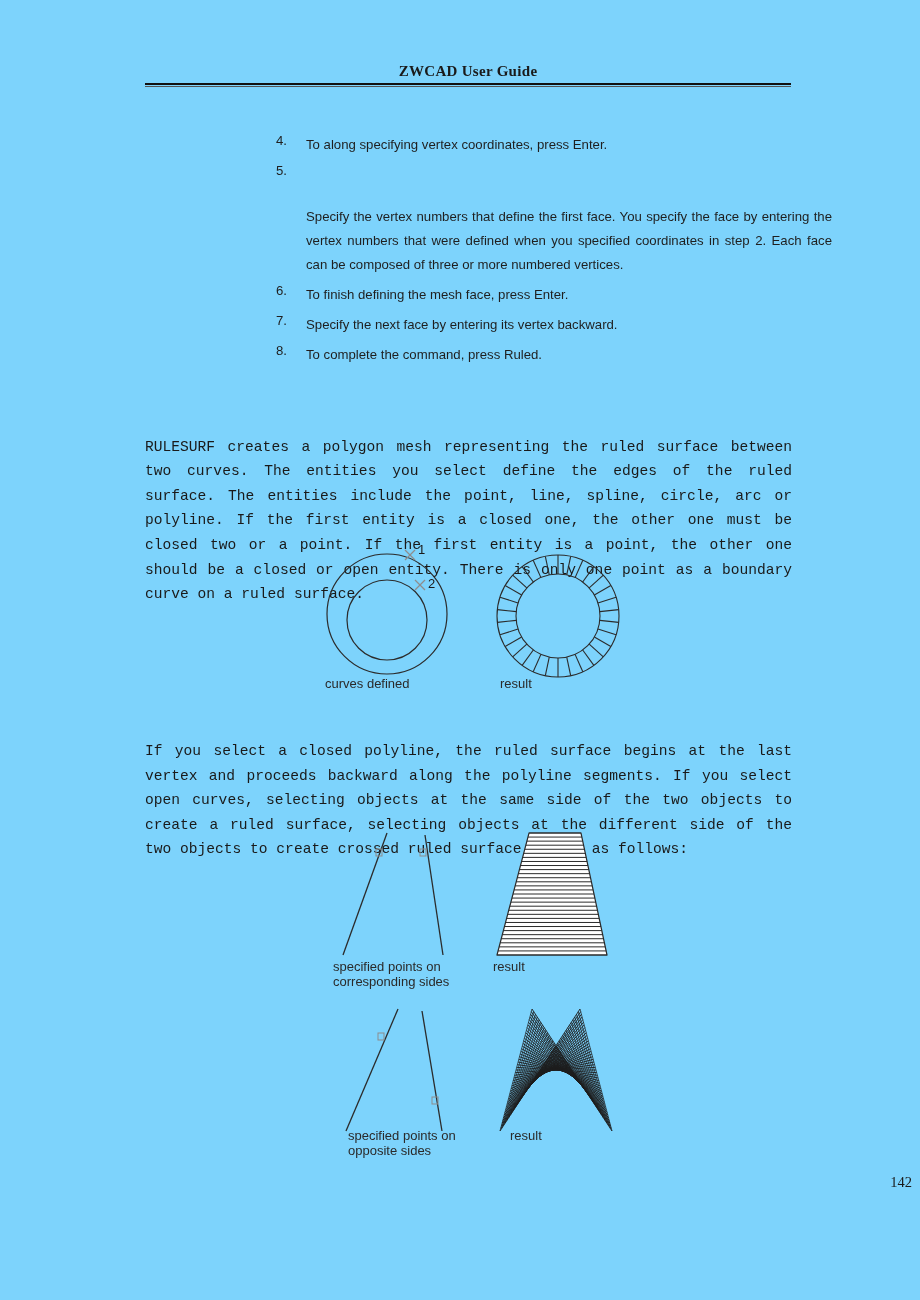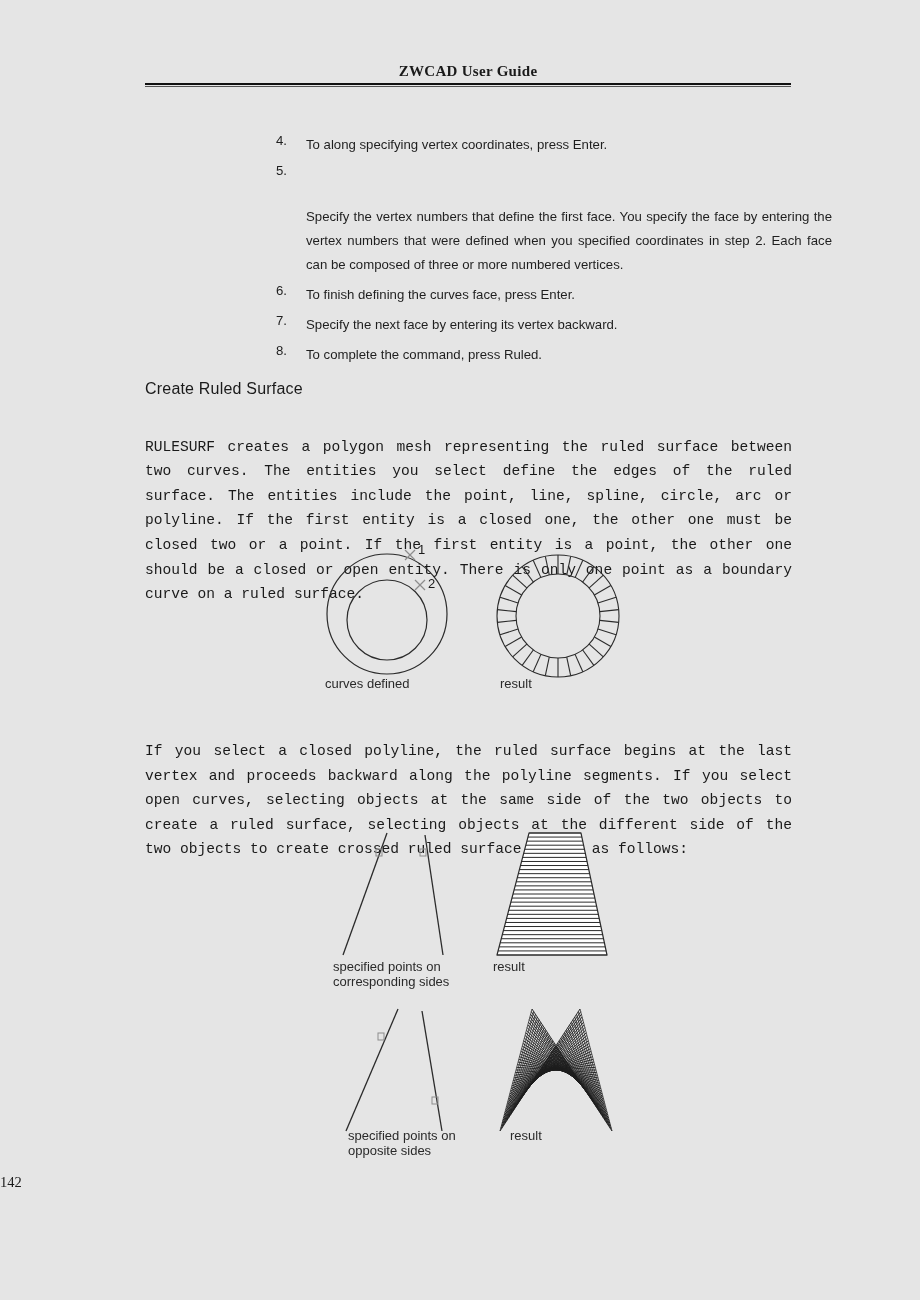--- a/index.html
+++ b/index.html
@@ -12,21 +12,21 @@
     height: 1300px;
     position: relative;
     overflow: hidden;
     font-family: "Liberation Serif", serif;
     color: #1a1a1a;
   }
 
   .page {
     position: absolute;
     inset: 0;
-    background: #e5e5e5;
+    background: #7dd3fc;
   }
 
   
   .header {
     position: absolute;
     left: 145px;
     top: 62px;
     width: 646px;
     text-align: center;
   }
@@ -132,21 +132,21 @@
     line-height: 15px;
     white-space: pre-line;
   }
 
   
   .page-number {
     position: absolute;
     left: 0;
     top: 1174px;
     width: 912px;
-    text-align: left;
+    text-align: right;
     font-family: "Liberation Serif", serif;
     font-size: 14.5px;
     color: #1a1a1a;
   }
 </style>
 </head>
 <body>
 
 <div class="page">
 
@@ -159,34 +159,33 @@
     <li class="step">
       <span class="step-num">4.</span>
       <span class="step-text">To along specifying vertex coordinates, press Enter.</span>
     </li>
     <li class="step wrap">
       <span class="step-num">5.</span>
       <span class="step-text">Specify the vertex numbers that define the first face. You specify the face by entering the vertex numbers that were defined when you specified coordinates in step 2. Each face can be composed of three or more numbered vertices.</span>
     </li>
     <li class="step">
       <span class="step-num">6.</span>
-      <span class="step-text">To finish defining the curves face, press Enter.</span>
+      <span class="step-text">To finish defining the mesh face, press Enter.</span>
     </li>
     <li class="step">
       <span class="step-num">7.</span>
       <span class="step-text">Specify the next face by entering its vertex backward.</span>
     </li>
     <li class="step">
       <span class="step-num">8.</span>
       <span class="step-text">To complete the command, press Ruled.</span>
     </li>
   </ol>
 
 
-  <h2 class="section-heading">Create Ruled Surface</h2>
 
   <p class="para" id="para-1">RULESURF  creates a polygon mesh representing the ruled surface between two curves. The entities you select define the edges of the ruled surface. The entities include the point, line, spline, circle, arc or polyline. If the first entity is a closed one, the other one must be closed two or a point. If the first entity is a point, the other one should be a closed or open entity. There is only one point as a boundary curve on a ruled surface.</p>
 
   <div class="figure" id="figure-annulus">
     <svg width="340" height="170" viewBox="0 0 340 170">
       <g fill="none" stroke="#2b2b2b" stroke-width="1.2">
 
         <circle cx="82" cy="78" r="60"></circle>
         <circle cx="82" cy="84" r="40"></circle>
       </g>

